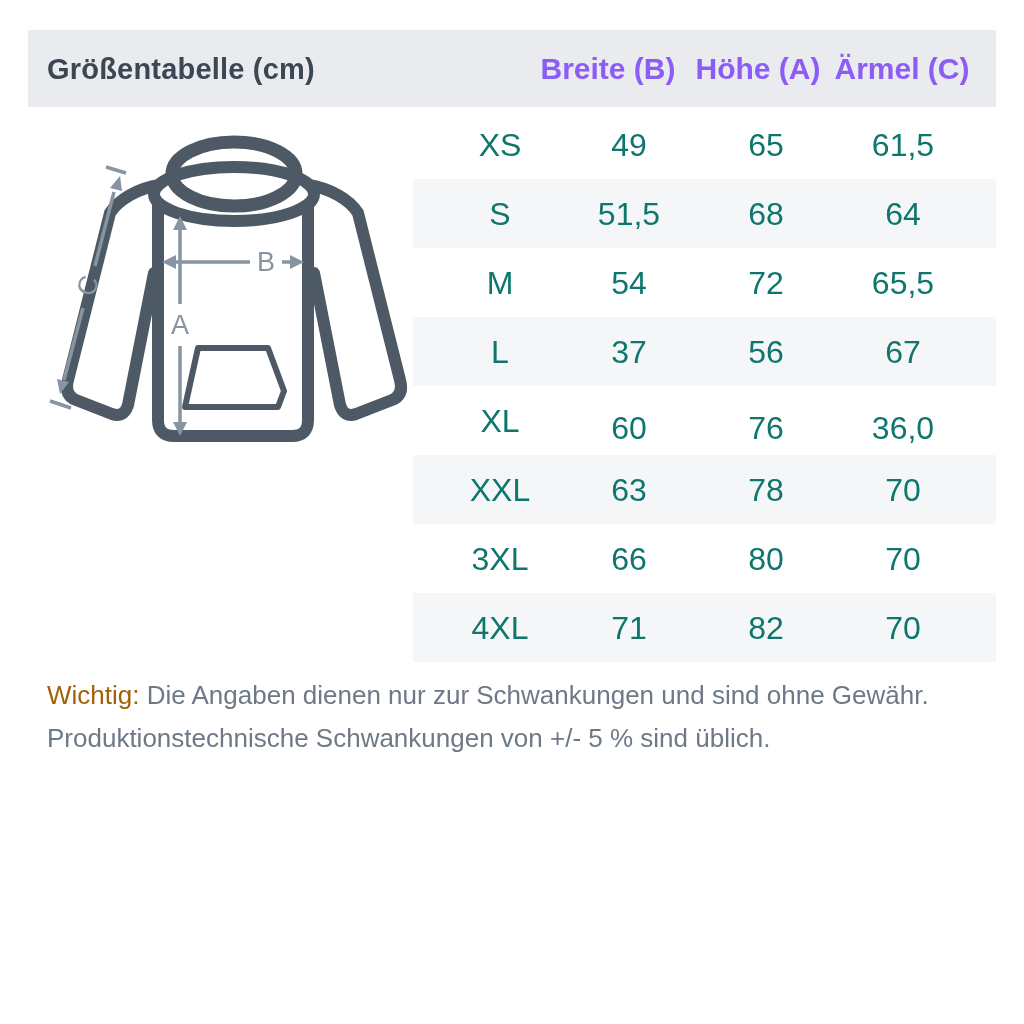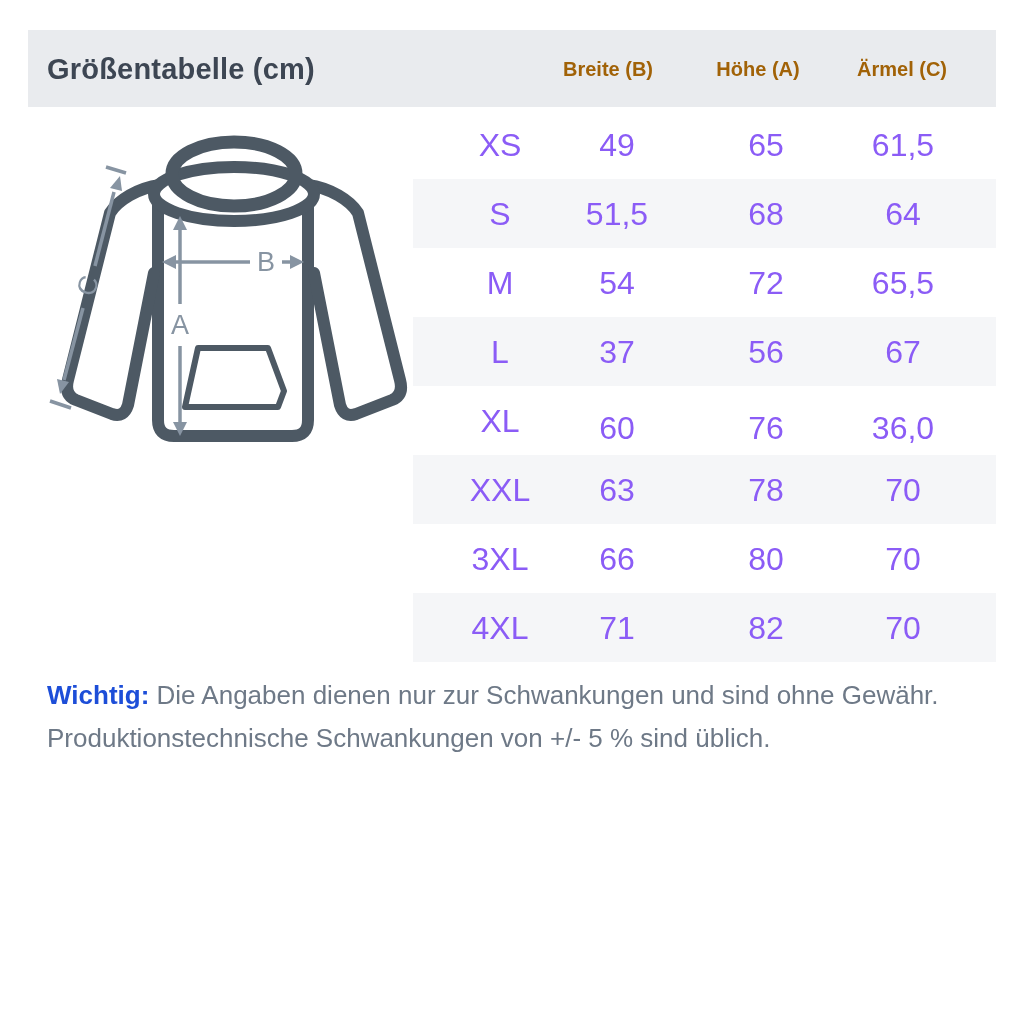--- a/index.html
+++ b/index.html
@@ -26,22 +26,22 @@
     transform: translateY(-50%);
     font-size: 29px; font-weight: bold;
     color: #3d4653;
     letter-spacing: 0.2px;
     white-space: nowrap;
   }
   .header-col {
     position: absolute;
     top: 50%;
     transform: translate(-50%, -50%);
-    font-size: 20px; font-weight: bold;
-    color: #a16207;
+    font-size: 30px; font-weight: bold;
+    color: #8b5cf6;
     white-space: nowrap;
   }
   .hc-b { left: 580px; }
   .hc-h { left: 730px; }
   .hc-c { left: 874px; }
 
   
   .size-table {
     position: absolute;
     left: 413px; top: 110px;
@@ -50,25 +50,25 @@
   .row {
     position: relative;
     width: 583px; height: 69px;
   }
   .row.striped { background: #f5f6f8; }
   .cell {
     position: absolute;
     top: 50%;
     transform: translate(-50%, -50%);
     font-size: 32px;
-    color: #8b5cf6;
+    color: #0f766e;
     white-space: nowrap;
   }
   .c-size { left: 87px; }
-  .c-b    { left: 204px; }
+  .c-b    { left: 216px; }
   .c-h    { left: 353px; }
   .c-a    { left: 490px; }
   
   .row:nth-child(5) .cell.value { top: calc(50% + 7px); }
 
   
   .hoodie-svg {
     position: absolute;
     left: 38px; top: 118px;
     width: 392px; height: 330px;
@@ -76,21 +76,21 @@
 
   
   .note {
     position: absolute;
     left: 47px; top: 674px;
     width: 940px;
     font-size: 26px;
     line-height: 43px;
     color: #6e7987;
   }
-  .note b { color: #1d4ed8; font-weight: bold; }
+  .note b { color: #a16207; font-weight: normal; }
 </style>
 </head>
 <body>
 
 <div class="canvas">
 
   <div class="header-bar">
     <div class="header-title">Größentabelle (cm)</div>
     <div class="header-col hc-b">Breite (B)</div>
     <div class="header-col hc-h">Höhe (A)</div>

